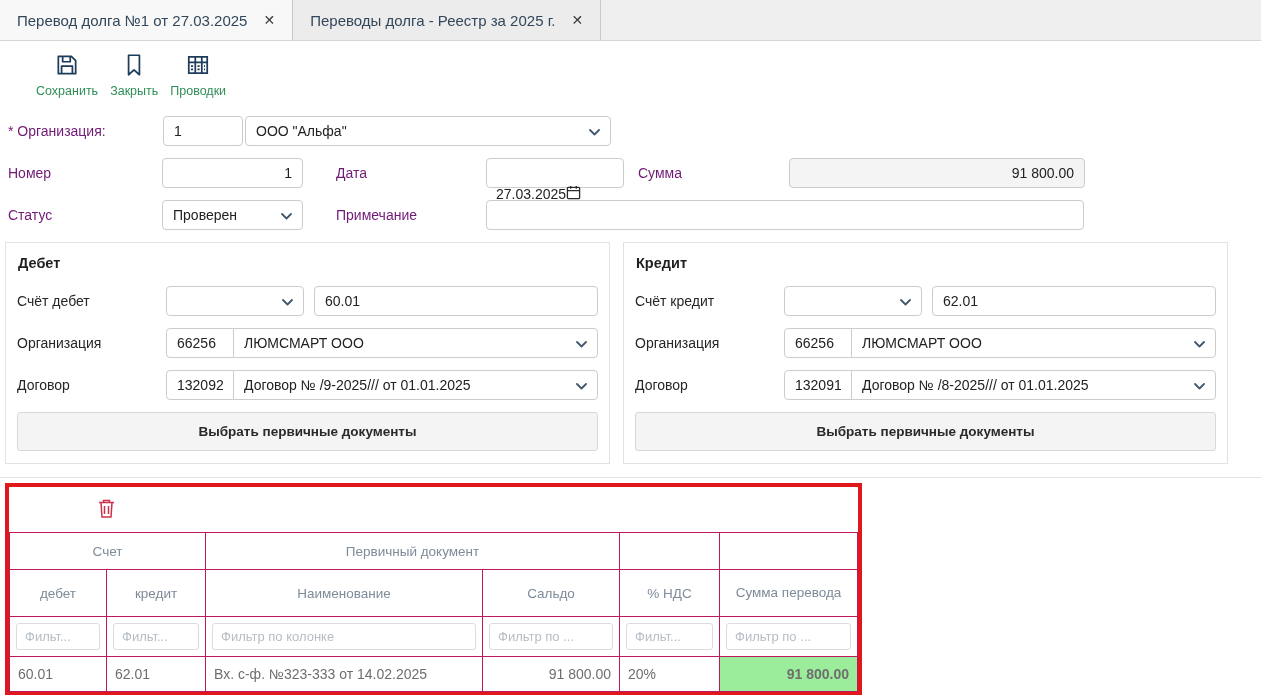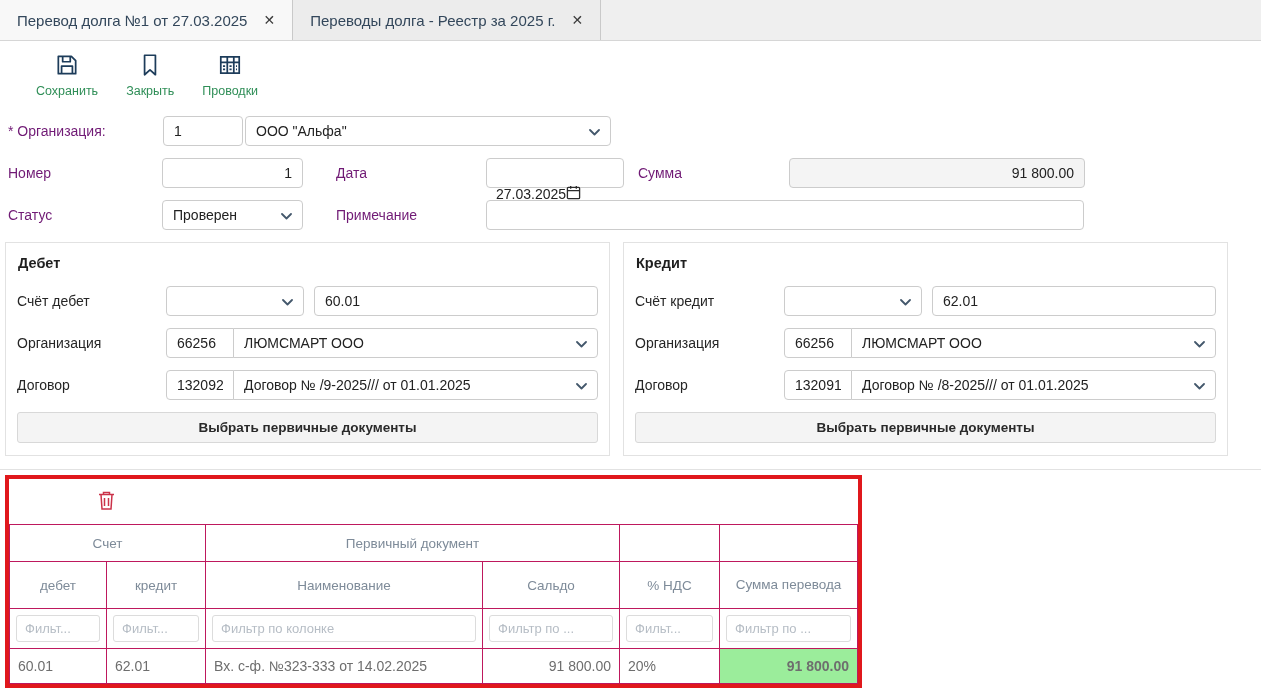--- a/index.html
+++ b/index.html
@@ -11,21 +11,21 @@
   }
 
   
   .tabbar { display: flex; background: #efefef; border-bottom: 1px solid #d6d6d6; height: 41px; }
   .tab { display: flex; align-items: center; gap: 16px; padding: 0 17px; font-size: 15px;
          color: #33475b; border-right: 1px solid #c9c9c9; cursor: pointer; background: #ececec; }
   .tab.active { background: #f8f8f8; }
   .tab-close { color: #3c3c3c; font-size: 14px; line-height: 1; }
 
   
-  .toolbar { display: flex; gap: 28px; padding: 11px 16px 8px 36px; background: #fff; }
+  .toolbar { display: flex; gap: 12px; padding: 11px 16px 8px 36px; background: #fff; }
   .tool { display: flex; flex-direction: column; align-items: center; gap: 2px; cursor: pointer; }
   .tool-label { color: #2f8e57; font-size: 12.5px; }
 
   
   .formarea { padding: 10px 8px 0 8px; }
   .frow { display: flex; align-items: center; margin-bottom: 12px; }
   .flabel { font-size: 14px; color: #701a75; }
   .w-label1 { width: 155px; }
   .w-label2 { width: 150px; margin-left: 16px; }
   .input { height: 30px; border: 1px solid #ccc; border-radius: 4px; padding: 0 10px;
@@ -41,21 +41,21 @@
   .sp17 { width: 17px; } .sp14 { width: 14px; }
 
   
   .panels { display: flex; gap: 13px; padding-left: 5px; margin-top: 2px; }
   .panel { width: 605px; border: 1px solid #e2e2e2; padding: 10px 11px 12px; background: #fff; }
   .panel-title { font-weight: 700; font-size: 14.5px; margin: 2px 0 15px 1px; color: #1f1f1f; }
   .prow { display: flex; align-items: center; margin-bottom: 12px; }
   .plabel { width: 149px; font-size: 14px; color: #262626; flex: none; }
   .joined-code { width: 68px; border-radius: 4px 0 0 4px; flex: none; }
   .joined-sel { flex: 1; border-radius: 0 4px 4px 0; margin-left: -1px; }
-  .docbtn { display: block; width: 100%; height: 31px; background: #f4f4f4; border: 1px solid #d8d8d8;
+  .docbtn { display: block; width: 100%; height: 39px; background: #f4f4f4; border: 1px solid #d8d8d8;
             border-radius: 3px; font-family: inherit; font-size: 13.5px; font-weight: 700;
             color: #2a2a2a; cursor: pointer; }
 
   .hr { height: 1px; background: #e2e2e2; margin-top: 13px; }
 
   
   .annot { margin: 5px 0 0 5px; width: 857px; border: 4px solid #e0181c; background: #fff; }
   .grid-toolbar { height: 45px; display: flex; align-items: center; padding-left: 86px; }
   .trash-btn { background: none; border: none; cursor: pointer; padding: 2px; }
 

